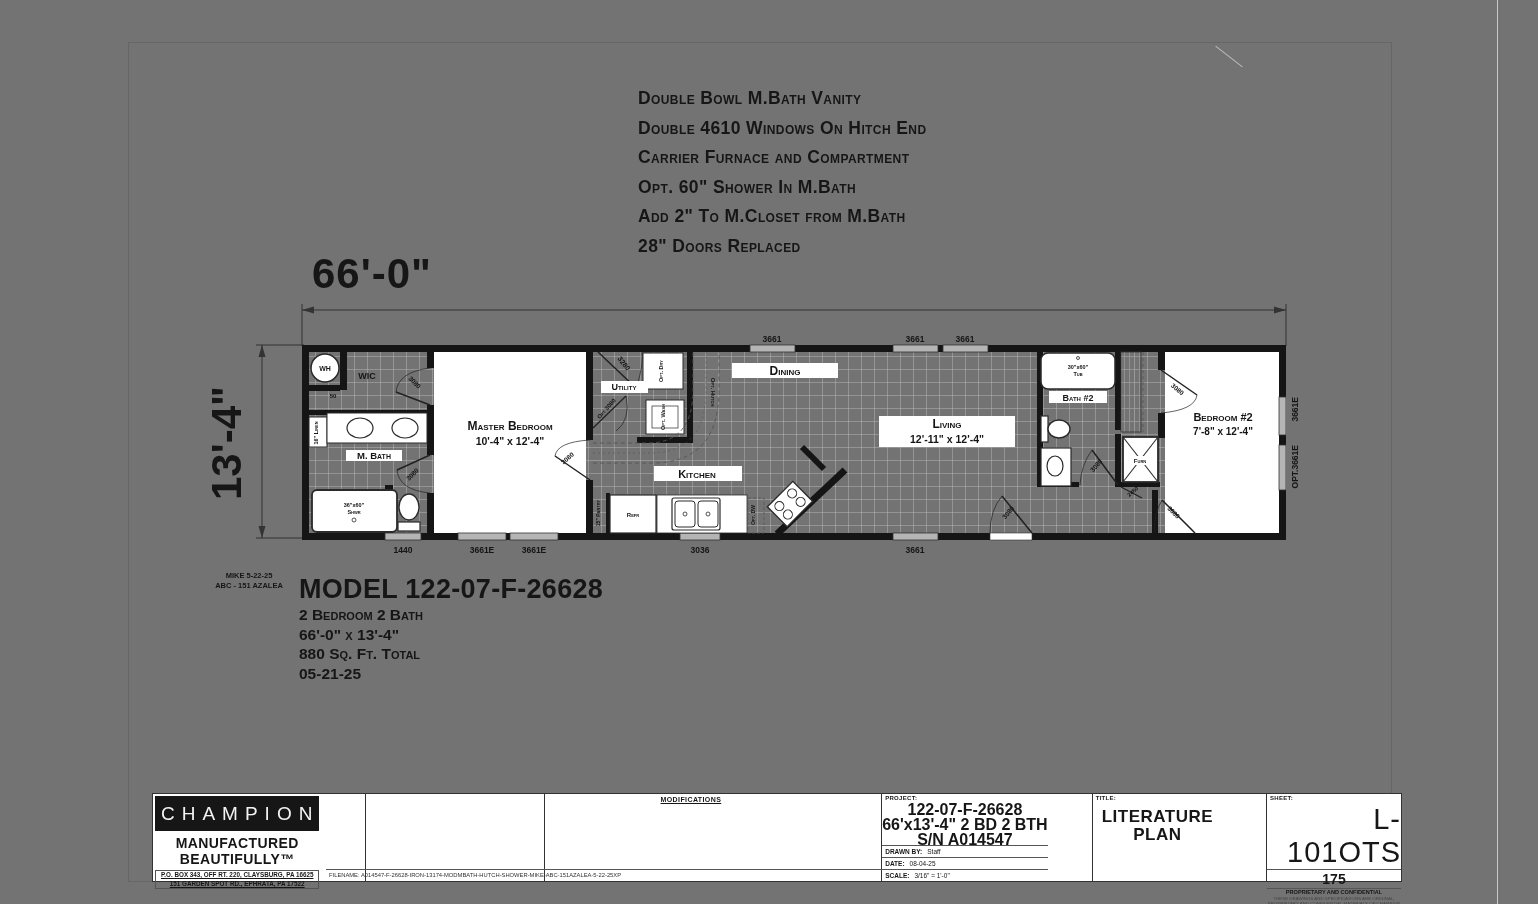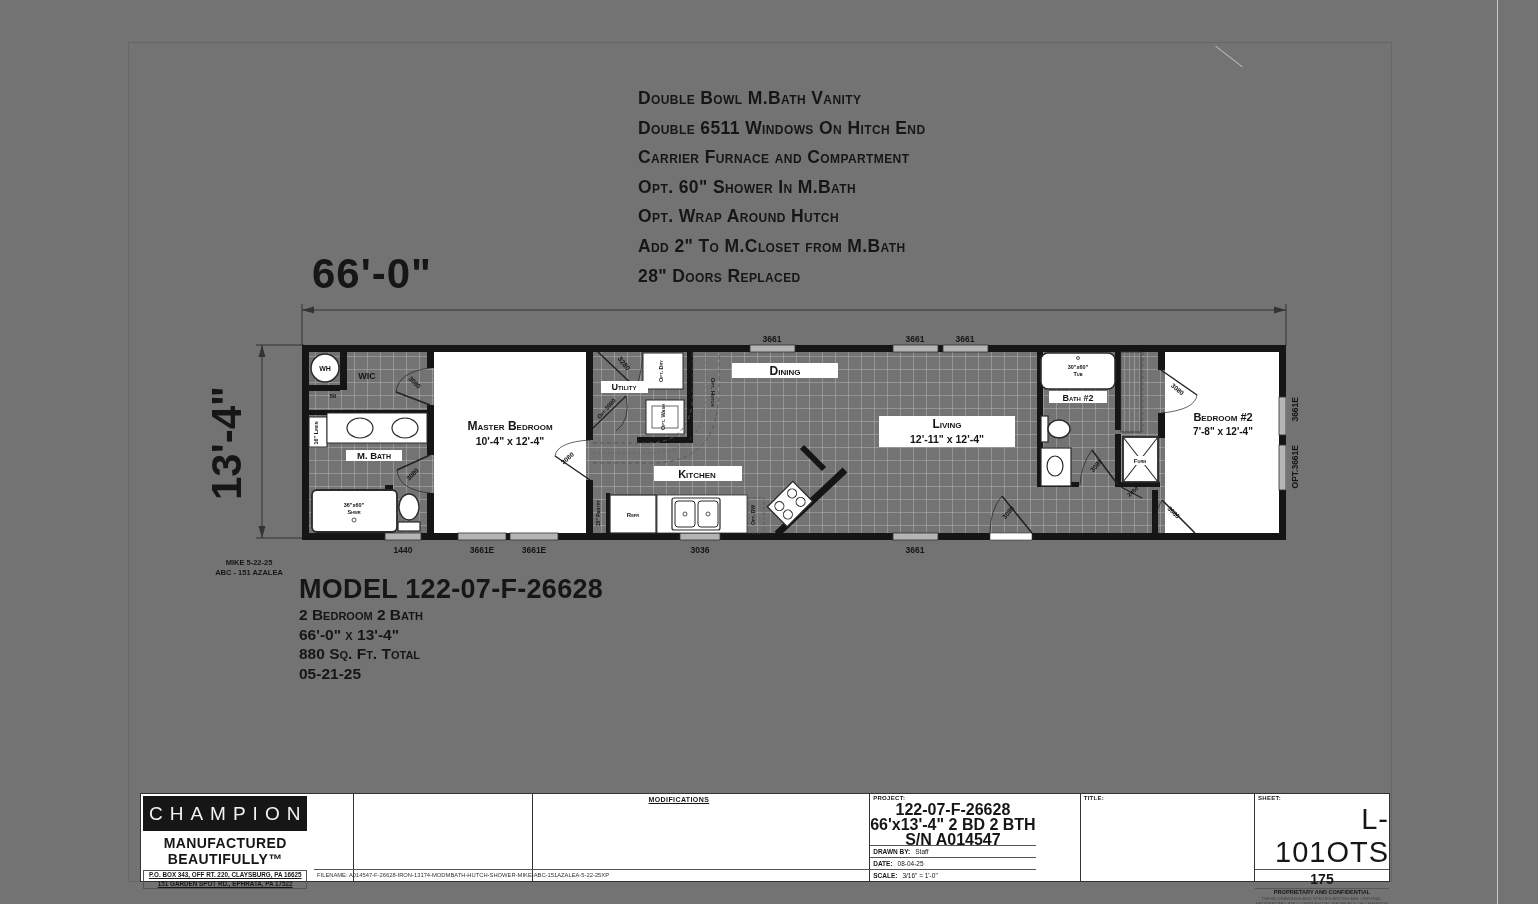--- a/index.html
+++ b/index.html
@@ -13,28 +13,28 @@
   #features{left:638px;top:84px;font-size:17.5px;font-weight:bold;font-variant:small-caps;
             letter-spacing:.4px;line-height:29.6px;white-space:nowrap;}
   
   #dim-w{left:312px;top:250px;font-size:42px;font-weight:bold;letter-spacing:1px;}
   #dim-d{left:145px;top:421px;width:160px;height:44px;font-size:42px;font-weight:bold;
          text-align:center;transform:rotate(-90deg);}
   
   #model{left:299px;top:574px;font-variant:small-caps;}
   #model .m1{font-size:27px;font-weight:bold;letter-spacing:.3px;}
   #model .m2{font-size:15.5px;font-weight:bold;line-height:19.5px;}
-  #note{left:193px;top:558px;width:112px;font-size:7.5px;font-weight:bold;text-align:center;line-height:10px;}
+  #note{left:193px;top:571px;width:112px;font-size:7.5px;font-weight:bold;text-align:center;line-height:10px;}
   
   .vlabel{writing-mode:vertical-rl;transform:rotate(180deg);font-size:8.5px;font-weight:bold;}
   
   #plan text{font-family:"Liberation Sans",sans-serif;font-weight:bold;font-variant:small-caps;fill:#151515;}
   #plan text.num{font-variant:normal;}
   
-  #tblock{left:140px;top:793px;width:1250px;height:89px;border:1.5px solid #333;
+  #tblock{left:152px;top:793px;width:1250px;height:89px;border:1.5px solid #333;
           box-sizing:border-box;display:flex;background:#fff;gap:44px;}
   #tblock .cell{box-sizing:border-box;position:relative;height:100%;}
   .hdr{font-size:6px;font-weight:bold;position:absolute;top:1px;left:3px;letter-spacing:.3px;}
   #cell-logo{width:171px;padding:2px;}
   #logo-bar{background:#161616;color:#f3f3f3;text-align:center;font-size:19px;
             letter-spacing:7px;padding:7px 0 6px 6px;}
   #tagline{font-size:14px;font-weight:bold;text-align:center;letter-spacing:.4px;margin-top:4px;}
   #addr{border:1px solid #555;margin-top:3px;font-size:6.3px;font-weight:bold;text-align:center;line-height:8.5px;}
   #addr div{text-decoration:underline;}
   #cell-blank{width:174px;border-left:1px solid #333;}
@@ -62,24 +62,23 @@
 <body>
 
 <div id="page">
 
   <div class="abs" id="frame"></div>
   <div class="abs" id="scanline"></div>
   <div class="abs" id="corner-mark"></div>
 
   <div class="abs" id="features">
     <div>Double Bowl M.Bath Vanity</div>
-    <div>Double 6511 Windows On Hitch End</div>
+    <div>Double 4610 Windows On Hitch End</div>
     <div>Carrier Furnace and Compartment</div>
     <div>Opt. 60" Shower In M.Bath</div>
-    <div>Opt. Wrap Around Hutch</div>
     <div>Add 2" To M.Closet from M.Bath</div>
     <div>28" Doors Replaced</div>
   </div>
 
   <div class="abs" id="dim-w">66'-0"</div>
   <div class="abs" id="dim-d">13'-4"</div>
 
   <svg class="abs" style="left:296px;top:300px" width="996" height="46">
     <line x1="6" y1="10" x2="990" y2="10" stroke="#333" stroke-width="1"></line>
     <polygon points="6,10 18,6.5 18,13.5" fill="#333"></polygon>
@@ -345,20 +344,24 @@
         <div>122-07-F-26628</div>
         <div>66'x13'-4"  2 BD  2 BTH</div>
         <div>S/N A014547</div>
       </div>
       <div class="prow" style="bottom:24px"><b>DRAWN BY:</b><span>Staff</span></div>
       <div class="prow" style="bottom:12px"><b>DATE:</b><span>08-04-25</span></div>
       <div class="prow" style="bottom:0"><b>SCALE:</b><span>3/16" = 1'-0"</span></div>
     </div>
     <div class="cell" id="cell-title">
       <div class="hdr">TITLE:</div>
+      <div id="title-text">
+        <div>LITERATURE</div>
+        <div>PLAN</div>
+      </div>
     </div>
     <div class="cell" id="cell-sheet">
       <div class="hdr">SHEET:</div>
       <div id="sheet-big">L-101OTS</div>
       <div id="sheet-num">175</div>
       <div id="confid">
         <div class="c1">PROPRIETARY AND CONFIDENTIAL</div>
         <div class="c2">THESE DRAWINGS AND SPECIFICATIONS ARE ORIGINAL,</div>
         <div class="c2">PROPRIETARY AND CONFIDENTIAL MATERIALS OF CHAMPION</div>
         <div class="c2">COPYRIGHT © 1976-2025 BY CHAMPION</div>

